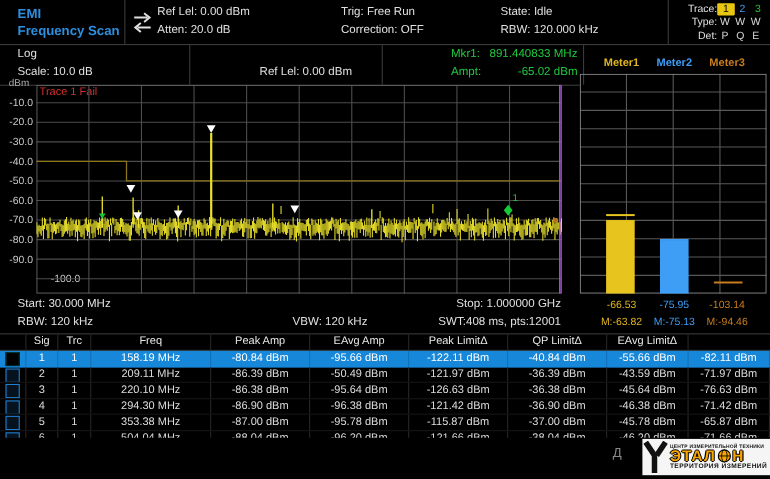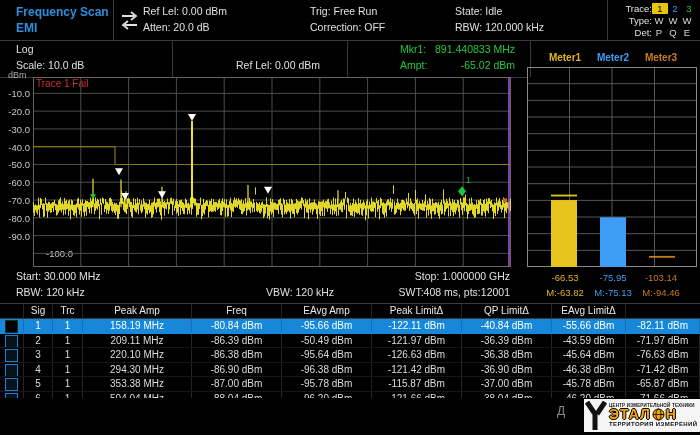--- a/index.html
+++ b/index.html
@@ -3,21 +3,21 @@
 <meta charset="utf-8">
 <style>
   html,body{margin:0;padding:0;background:#000;}
   body{width:700px;height:435px;position:relative;overflow:hidden;
        font-family:"Liberation Sans",sans-serif;color:#ddd;font-size:10.5px;}
   .abs{position:absolute;white-space:nowrap;}
   .vline{position:absolute;width:1px;background:#3a3a3a;}
   .hline{position:absolute;height:1px;background:#3a3a3a;}
   .blue{color:#2e8fdf;font-weight:bold;font-size:12px;line-height:16px;}
   .wht{color:#e0e0e0;}
-  .grn{color:#21c93f;}
+  .grn{color:#21c93f;margin-left:10px;}
   
   .tracerow{display:flex;align-items:center;height:12px;font-size:9.5px;}
   .tracerow .lbl{width:40px;text-align:right;color:#e0e0e0;}
   .tracerow .cell{width:14px;text-align:center;color:#d8d8d8;}
   .t1{background:#e8c50f;color:#000 !important;border-radius:1px;padding:0 1px;}
   .t2{color:#3e9df5 !important;}
   .t3{color:#2fbf2f !important;}
   
   .ylab{position:absolute;width:30px;text-align:right;font-size:9.5px;color:#c8c8c8;}
   
@@ -41,22 +41,22 @@
   .logo .tiny{font-size:4.5px;font-weight:bold;letter-spacing:.2px;}
   .logo .brand{font-size:14px;font-weight:bold;color:#f7a600;letter-spacing:1px;line-height:13px;
         text-shadow:-1px 0 #000,1px 0 #000,0 -1px #000,0 1px #000;display:flex;align-items:center;}
   .logo .terr{font-size:6px;font-weight:bold;letter-spacing:.4px;}
 </style>
 </head>
 <body>
 
 <div class="abs" style="left:0;top:0;width:700px;height:40px;border-bottom:1px solid #3a3a3a;">
   <div class="abs blue" style="left:16px;top:4px;">
+    <div>EMI</div>
     <div>Frequency Scan</div>
-    <div>EMI</div>
   </div>
   <div class="vline" style="left:113px;top:0;height:40px;"></div>
   <svg class="abs" style="left:118px;top:9px;" width="23" height="23" viewBox="0 0 23 23">
     <path d="M4,7 H16 M13,3 L18,7 L13,11" stroke="#e0e0e0" stroke-width="1.8" fill="none"></path>
     <path d="M19,16 H7 M10,12 L5,16 L10,20" stroke="#e0e0e0" stroke-width="1.8" fill="none"></path>
   </svg>
   <div class="abs wht" style="left:143px;top:5px;">Ref Lel: 0.00 dBm</div>
   <div class="abs wht" style="left:143px;top:21px;">Atten: 20.0 dB</div>
   <div class="abs wht" style="left:310px;top:5px;">Trig: Free Run</div>
   <div class="abs wht" style="left:310px;top:21px;">Correction: OFF</div>
@@ -676,22 +676,22 @@
     <div class="mval" style="left: 539px; top: 287px; color: rgb(224, 182, 30);">M:-63.82</div>
     <div class="mval" style="left: 587px; top: 287px; color: rgb(62, 157, 245);">M:-75.13</div>
     <div class="mval" style="left: 635px; top: 287px; color: rgb(200, 125, 32);">M:-94.46</div>
   </div>
 
 <div class="sigtable" id="sig-table">
     <div class="trow head">
       <div></div>
       <div>Sig</div>
       <div>Trc</div>
+      <div>Freq</div>
       <div>Peak Amp</div>
-      <div>Freq</div>
       <div>EAvg Amp</div>
       <div>Peak LimitΔ</div>
       <div>QP LimitΔ</div>
       <div>EAvg LimitΔ</div>
     </div>
     <div class="trow sel">
       <div>
         <div class="cb"></div>
       </div>
       <div>1</div>

